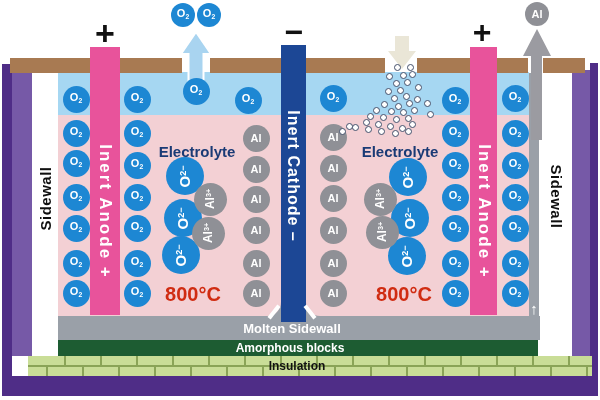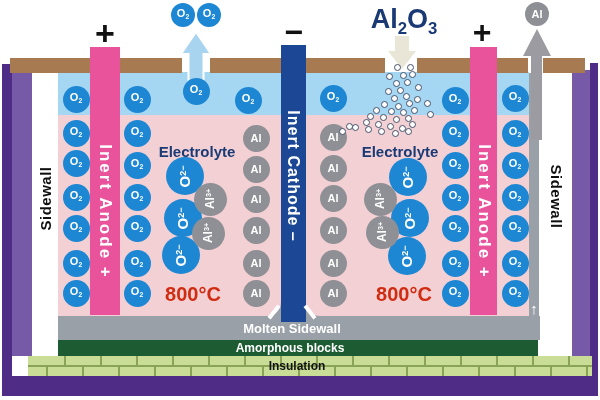--- a/index.html
+++ b/index.html
@@ -107,23 +107,20 @@
 
   <svg class="overlay" width="600" height="400" viewBox="0 0 600 400">
     <path d="M188.5,92 L188.5,54 L181,54 L196,32 L211,54 L203.5,54 L203.5,92 Z" fill="#a9d4f0" stroke="#ffffff" stroke-width="2"></path>
     <path d="M395,36 L409,36 L409,51 L416,51 L402,69 L388,51 L395,51 Z" fill="#eae6d7"></path>
     <path d="M531,140 L531,56 L523,56 L537,29 L551,56 L542,56 L542,140 Z" fill="#9b9ba1"></path>
   </svg>
 
   <div class="lbl black" style="left:85px;top:16px;width:40px;font-size:34px;">+</div>
   <div class="lbl black" style="left:274px;top:16px;width:40px;font-size:32px;">−</div>
   <div class="lbl black" style="left:462px;top:16px;width:40px;font-size:32px;">+</div>
-  <div class="lbl navy" style="left:354px;top:6px;width:100px;font-size:27px;">
-    <span>Al</span><sub class="f">2</sub><span>O</span><sub class="f">3</sub>
-  </div>
 
   <div class="lbl sidewall-lbl vrot-up" style="left:-15px;top:191px;width:120px;">Sidewall</div>
   <div class="lbl sidewall-lbl vrot-down" style="left:496px;top:189px;width:120px;">Sidewall</div>
 
   <div class="lbl electrode-lbl vrot-down" style="left:5px;top:203px;width:200px;font-size:17px;">Inert Anode +</div>
   <div class="lbl electrode-lbl vrot-down" style="left:384px;top:203px;width:200px;font-size:17px;">Inert Anode +</div>
   <div class="lbl electrode-lbl vrot-down" style="left:213px;top:168px;width:160px;letter-spacing:1px;">Inert Cathode –</div>
 
   <div class="lbl navy" style="left:147px;top:144px;width:100px;font-size:15px;">Electrolyte</div>
   <div class="lbl navy" style="left:350px;top:144px;width:100px;font-size:15px;">Electrolyte</div>

